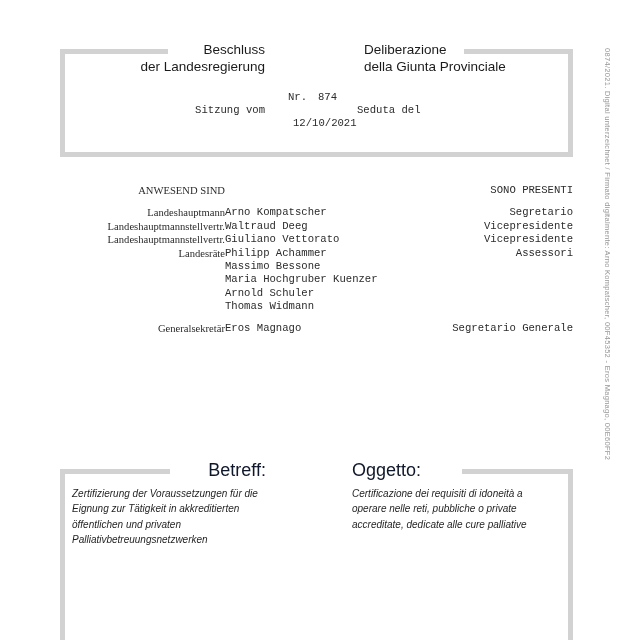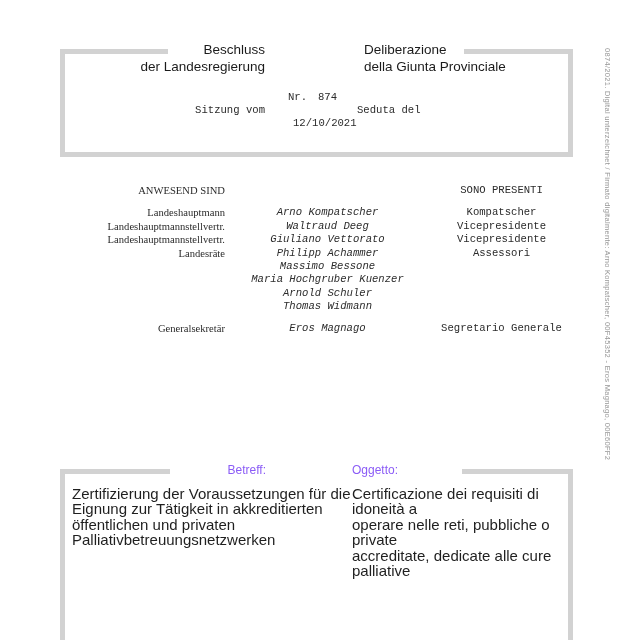--- a/index.html
+++ b/index.html
@@ -31,30 +31,30 @@
   .sitzung   { right:359px; top:64px; }
   .seduta    { left:357px; top:64px; }
   .sess-date { left:293px; top:77px; }
 
   
   .attendance { position:absolute; left:60px; top:144px; width:513px; }
   .att-row { display:flex; line-height:13.4px; }
   .att-heading   { margin-bottom:9px; }
   .att-secretary { margin-top:8px; }
   .c1 { width:165px; text-align:right; white-space:pre;font-family:Liberation Serif, serif; }
-  .c2 { width:205px; text-align:center; white-space:pre;font-style:italic; }
-  .c3 { flex:1; text-align:center; white-space:pre; }
+  .c2 { width:205px; white-space:pre; }
+  .c3 { flex:1; text-align:right; white-space:pre; }
 
   
-  .lbl { position:absolute; font-size:12px; line-height:16px; color:#8b5cf6; }
+  .lbl { position:absolute; font-size:18px; line-height:16px; color:#0f172a; }
   .lbl-de { top:422px; right:358px; }
   .lbl-it { top:422px; left:352px; }
 
   
-  .sub { position:absolute; top:446px; font-size:15px; line-height:15.4px; white-space:pre-line; color:#1f1f1f; }
+  .sub { position:absolute; top:446px; font-size:10px; line-height:15.4px; white-space:pre-line; color:#1f1f1f;font-style:italic; }
   .sub-de { left:72px;  width:285px; }
   .sub-it { left:352px; width:210px; }
 
   
   .vsig {
     position:absolute; top:8px; right:12px;
     writing-mode:vertical-rl; white-space:nowrap;
     font-size:7.5px; letter-spacing:0.3px; color:#979797;
   }
 
@@ -83,21 +83,21 @@
   <div class="attendance mono">
     <div class="att-row att-heading">
       <div class="c1">ANWESEND SIND</div>
       <div class="c2"></div>
       <div class="c3">SONO PRESENTI</div>
     </div>
 
     <div class="att-row">
       <div class="c1">Landeshauptmann</div>
       <div class="c2">Arno Kompatscher</div>
-      <div class="c3">Kompatscher</div>
+      <div class="c3">Segretario</div>
     </div>
     <div class="att-row">
       <div class="c1">Landeshauptmannstellvertr.</div>
       <div class="c2">Waltraud Deeg</div>
       <div class="c3">Vicepresidente</div>
     </div>
     <div class="att-row">
       <div class="c1">Landeshauptmannstellvertr.</div>
       <div class="c2">Giuliano Vettorato</div>
       <div class="c3">Vicepresidente</div>

